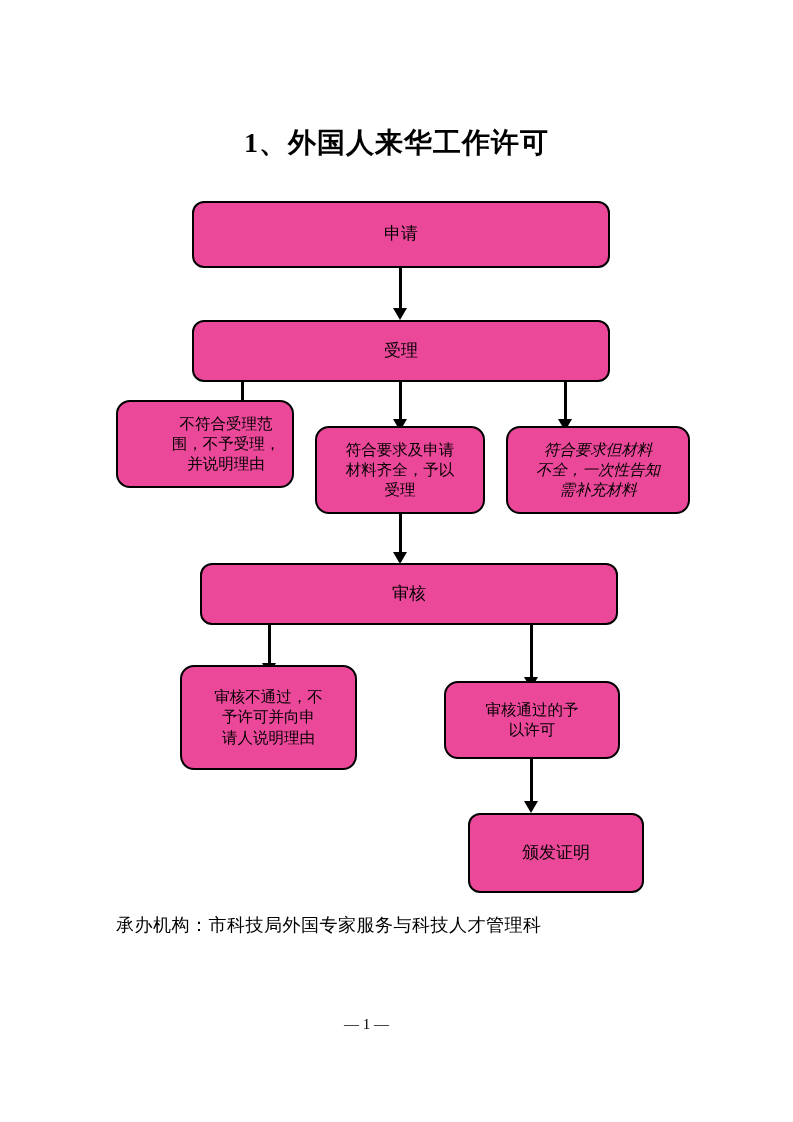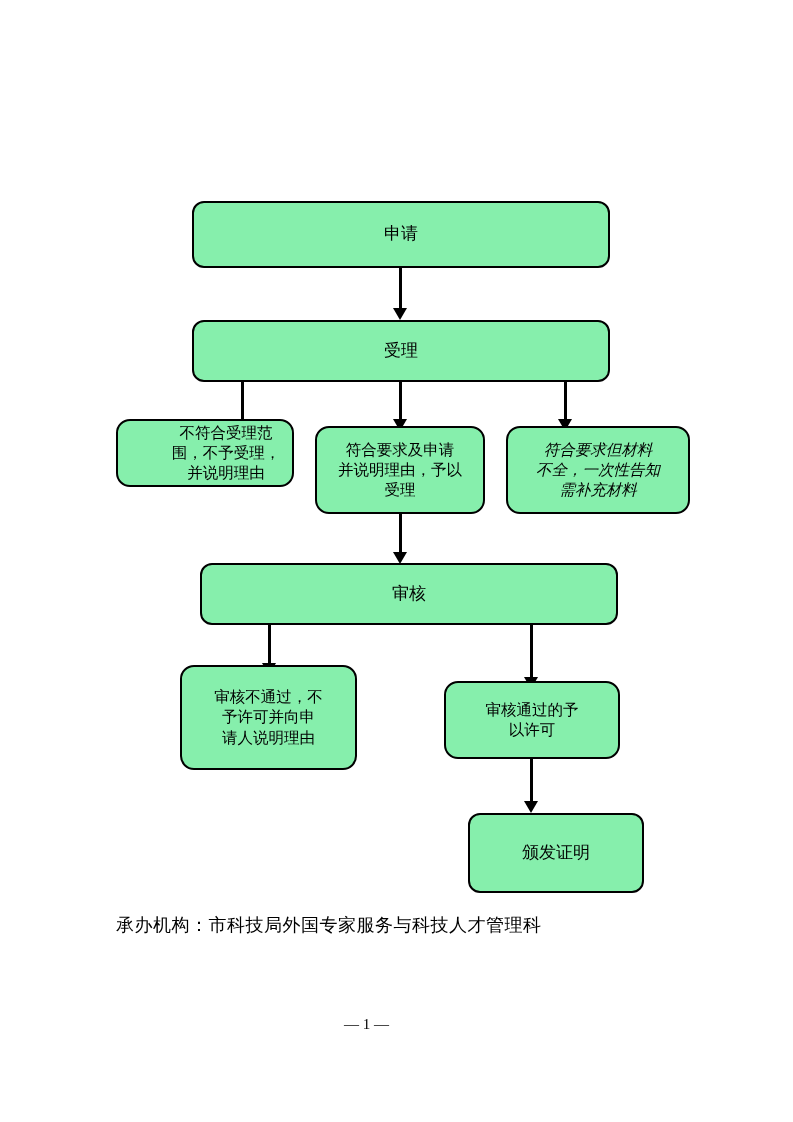--- a/index.html
+++ b/index.html
@@ -31,21 +31,21 @@
     letter-spacing: 1px;
     font-family: "Liberation Serif", "DejaVu Serif", serif;
   }
 
   
   .node {
     position: absolute;
     box-sizing: border-box;
     border: 2px solid #000000;
     border-radius: 12px;
-    background: #86efac;
+    background: #ec4899;
     display: flex;
     align-items: center;
     justify-content: center;
     text-align: center;
     font-family: "Liberation Serif", "DejaVu Serif", serif;
     font-size: 17px;
     line-height: 1.35;
     padding: 2px 6px;
     white-space: pre-line;
   }
@@ -90,43 +90,44 @@
     box-sizing: border-box;
     font-size: 15px;
     font-family: "Liberation Serif", "DejaVu Serif", serif;
   }
 </style>
 </head>
 <body>
 
 <div id="page">
 
+  <div id="doc-title">1、外国人来华工作许可</div>
 
   <div class="node" style="left:192px; top:201px; width:418px; height:67px;">申请</div>
 
   <div class="conn vline" style="left:399px; top:268px; height:44px;"></div>
   <div class="arrowhead" style="left:393px; top:308px;"></div>
 
   <div class="node" style="left:192px; top:320px; width:418px; height:62px;">受理</div>
 
   <div class="conn vline" style="left:241px; top:382px; height:41px;"></div>
   <div class="arrowhead" style="left:235px; top:419px;"></div>
 
   <div class="conn vline" style="left:399px; top:382px; height:41px;"></div>
   <div class="arrowhead" style="left:393px; top:419px;"></div>
 
   <div class="conn vline" style="left:564px; top:382px; height:41px;"></div>
   <div class="arrowhead" style="left:558px; top:419px;"></div>
 
-  <div class="node small" style="left:116px; top:419px; width:178px; height:68px;padding-left:48px;">不符合受理范
+  <div class="node small" style="left:116px; top:400px; width:178px; height:88px;padding-left:48px;">不符合受理范
 围，不予受理，
 并说明理由</div>
 
   <div class="node small" style="left:315px; top:426px; width:170px; height:88px;">符合要求及申请
-并说明理由，予以
+材料齐全，予以
 受理</div>
 
   <div class="node small" style="left:506px; top:426px; width:184px; height:88px;font-style:italic;">符合要求但材料
 不全，一次性告知
 需补充材料</div>
 
   <div class="conn vline" style="left:399px; top:514px; height:44px;"></div>
   <div class="arrowhead" style="left:393px; top:552px;"></div>
 
   <div class="node" style="left:200px; top:563px; width:418px; height:62px;">审核</div>

